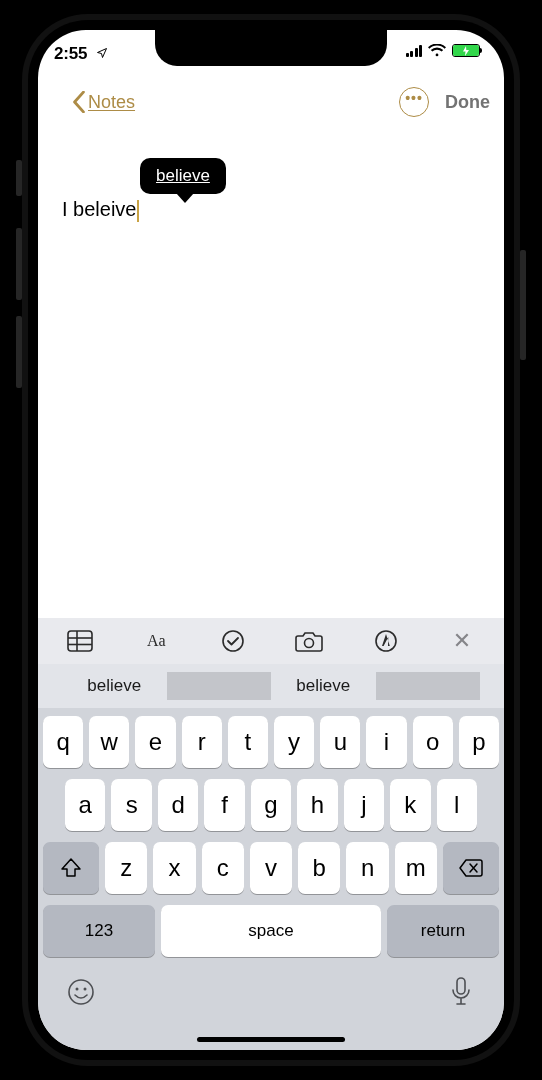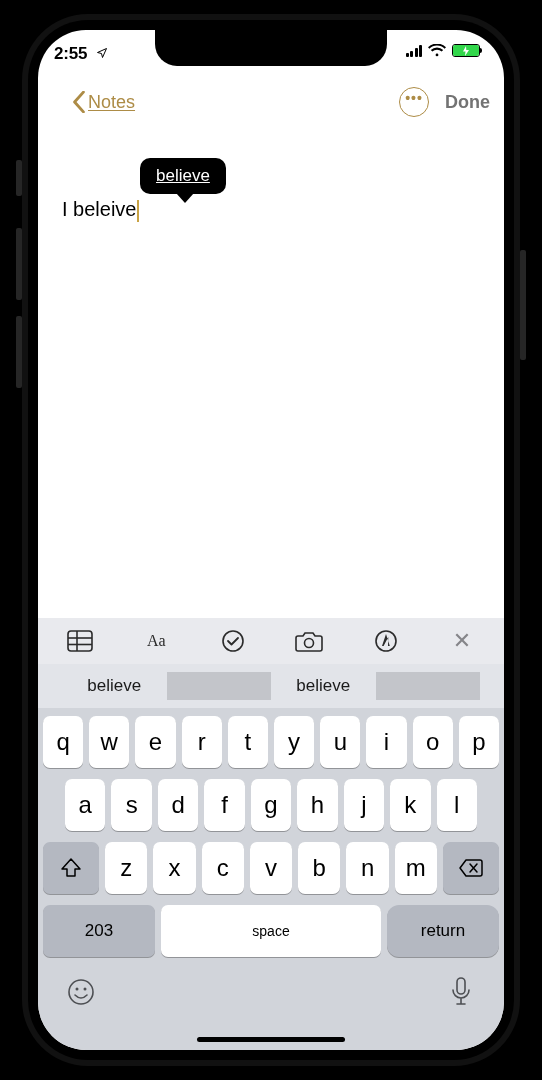--- a/index.html
+++ b/index.html
@@ -221,22 +221,22 @@
       font-size:24px; color:#000;
       font-weight: 300;
     }
     .key { flex:1; }
     .key-fn {
       background:#b4b8c1;
       width: 56px; flex: 0 0 56px;
     }
     .row-bottom { display:flex; gap:6px;}
     .key-123 { background:#b4b8c1; flex:0 0 112px; border-radius:7px; height:52px; box-shadow:0 1px 0 rgba(0,0,0,.3); display:flex;align-items:center;justify-content:center; font-size:17px;}
-    .key-space { flex:1; font-size:14px; font-weight:400;}
-    .key-return { background:#b4b8c1; flex:0 0 112px; border-radius:12px; height:52px; box-shadow:0 1px 0 rgba(0,0,0,.3);display:flex;align-items:center;justify-content:center; font-size:17px;}
+    .key-space { flex:1; font-size:17px; font-weight:400;}
+    .key-return { background:#b4b8c1; flex:0 0 112px; border-radius:7px; height:52px; box-shadow:0 1px 0 rgba(0,0,0,.3);display:flex;align-items:center;justify-content:center; font-size:17px;}
     .kb-footer {
       display:flex; justify-content:space-between; padding: 14px 28px 44px; background:#d1d4da;
     }
     .kb-footer .ficon{ width:30px; height:30px; display:flex; align-items:center; justify-content:center; color:#4d4f53;}
   </style>
 </head>
 <body>
 
 <div class="side-btn" style="left:16px; top:160px; width:6px; height:36px;"></div>
 <div class="side-btn" style="left:16px; top:228px; width:6px; height:72px;"></div>
@@ -379,21 +379,21 @@
             <div class="key">n</div>
             <div class="key">m</div>
             <div class="key-fn" id="bksp-anchor">
         <svg width="26" height="20" viewBox="0 0 26 20">
                 <path d="M8 2 h14 a2 2 0 0 1 2 2 v12 a2 2 0 0 1 -2 2 H8 l-6 -8 Z" fill="none" stroke="#000" stroke-width="1.5" stroke-linejoin="round"></path>
                 <path d="M12 6 l7 8 M19 6 l-7 8" stroke="#000" stroke-width="1.5" stroke-linecap="round"></path>
               </svg>
       </div>
     </div>
     <div class="row-bottom">
-      <div class="key-123">203</div>
+      <div class="key-123">123</div>
       <div class="key-space">space</div>
       <div class="key-return">return</div>
     </div>
   </div>
 
   <div class="kb-footer">
     <span class="ficon">
       <svg width="28" height="28" viewBox="0 0 28 28">
               <circle cx="14" cy="14" r="12" fill="none" stroke="#4d4f53" stroke-width="1.6"></circle>
               <circle cx="10" cy="11" r="1.5" fill="#4d4f53"></circle>

